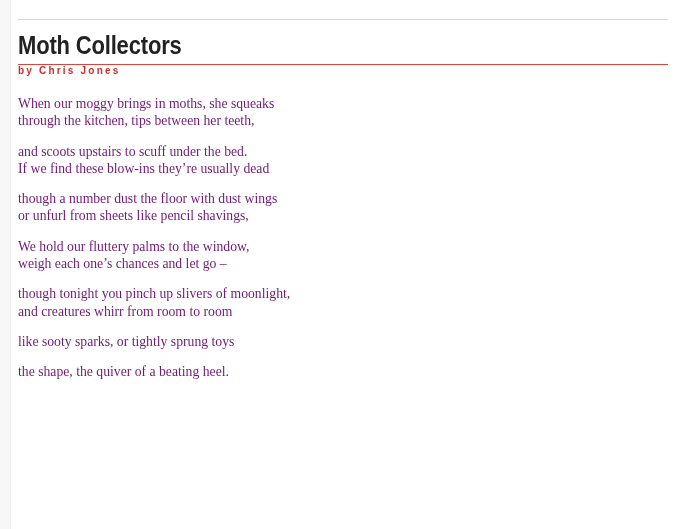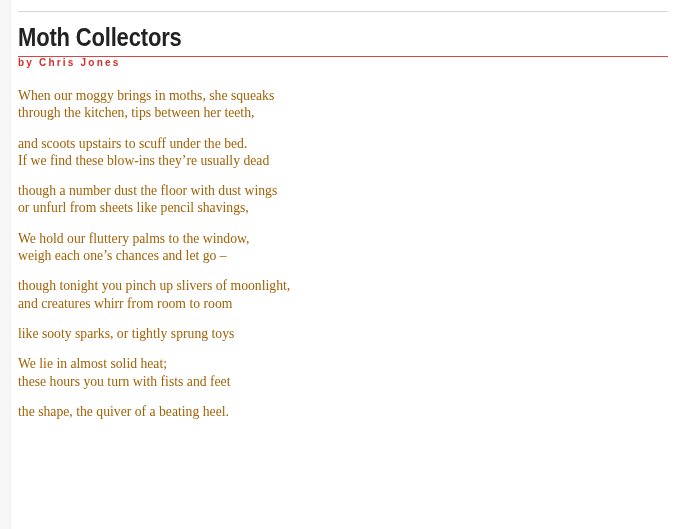--- a/index.html
+++ b/index.html
@@ -21,21 +21,21 @@
     left: 0;
     top: 0;
     width: 10px;
     height: 529px;
     background: #f7f7f7;
     border-right: 1px solid #f2f2f2;
   }
   .page {
     position: absolute;
     left: 18px;
-    top: 4px;
+    top: 12px;
     width: 650px;
   }
   .top-rule {
     height: 1px;
     background: #d8d8d8;
     margin-top: 7px;
     width: 650px;
   }
   .poem-title {
     font-family: "Liberation Sans Narrow", "Liberation Sans", sans-serif;
@@ -67,21 +67,21 @@
   .poem-body {
     margin-top: 19px;
     color: #1c1c1c;
   }
   .stanza {
     margin: 0 0 13px 0;
   }
   .poem-line {
     font-size: 13.7px;
     line-height: 17.3px;
-    color: #a16207;
+    color: #701a75;
     white-space: pre;
   }
 </style>
 </head>
 <body>
 
 <div class="left-gutter"></div>
 
 <div class="page">
 
@@ -111,21 +111,17 @@
         <div class="poem-line">weigh each one’s chances and let go –</div>
       </div>
       <div class="stanza">
         <div class="poem-line">though tonight you pinch up slivers of moonlight,</div>
         <div class="poem-line">and creatures whirr from room to room</div>
       </div>
       <div class="stanza">
         <div class="poem-line">like sooty sparks, or tightly sprung toys</div>
       </div>
       <div class="stanza">
-        <div class="poem-line">We lie in almost solid heat;</div>
-        <div class="poem-line">these hours you turn with fists and feet</div>
-      </div>
-      <div class="stanza">
         <div class="poem-line">the shape, the quiver of a beating heel.</div>
       </div>
     </div>
 
 </div>
 
 </body></html>

